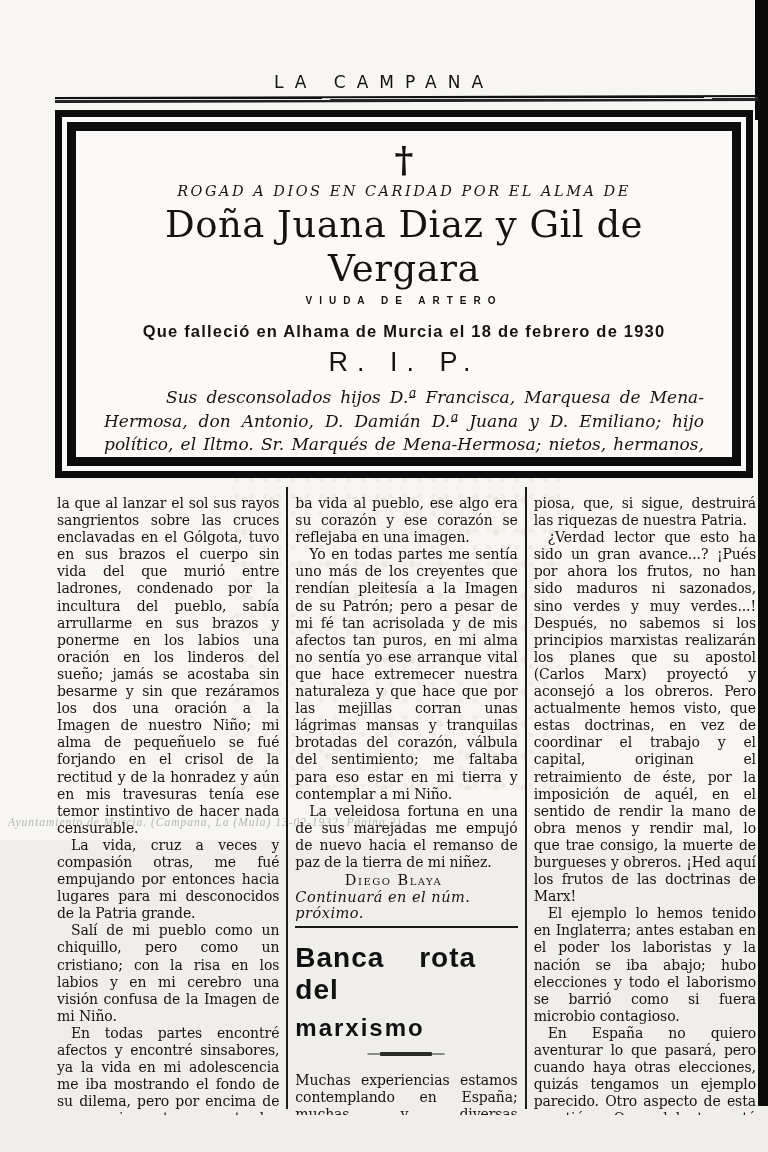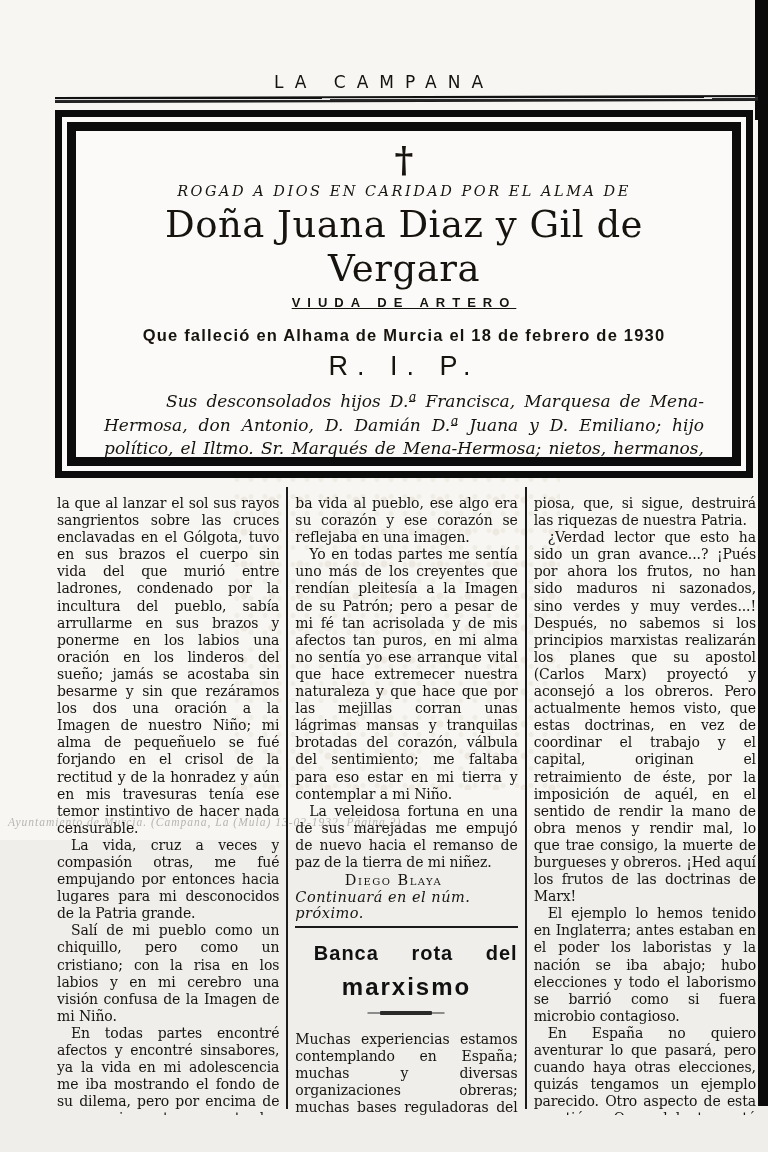--- a/index.html
+++ b/index.html
@@ -27,44 +27,44 @@
     background-size:28px 32px,14px 17px;opacity:.55;}
 
   
   .esquela{position:absolute;top:110px;left:55px;width:698px;height:368px;
     border:7px solid #0c0c0c;background:#fbfaf8;z-index:1;}
   .esquela-inner{border:9px solid #0c0c0c;margin:5px;height:calc(100% - 10px);
     padding:10px 26px 6px;overflow:hidden;text-align:center;background:#fbfaf8;}
   .cross{font-size:36px;line-height:36px;font-weight:bold;margin:0 0 6px;}
   .invocation{font-style:italic;font-size:14.5px;letter-spacing:2.5px;margin:2px 0 4px;}
   .name{font-size:37px;font-weight:400;margin:0 0 4px;letter-spacing:.5px;line-height:44px;}
-  .widow{font-family:"Liberation Sans", sans-serif;font-size:13px;font-weight:600;
-    letter-spacing:7px;margin:2px 0 6px;text-decoration:underline;}
+  .widow{font-family:"Liberation Sans", sans-serif;font-size:10px;font-weight:600;
+    letter-spacing:7px;margin:2px 0 6px;}
   .death-line{font-family:"Liberation Sans", sans-serif;font-size:16.5px;font-weight:600;
     letter-spacing:1.2px;margin:16px 0 6px;}
   .rip{font-family:"Liberation Sans", sans-serif;font-size:27px;font-weight:500;
     letter-spacing:9px;margin:0 0 8px;}
   .family{font-style:italic;font-size:17px;line-height:23.5px;text-align:justify;
     margin:0 2px 7px;text-indent:62px;}
 
   
   .columns{position:absolute;top:487px;left:57px;width:699px;height:628px;
     display:flex;z-index:1;}
   .col{flex:1 1 0;height:100%;overflow:hidden;padding-top:8px;}
   .col-divider{width:2px;background:#1c1c1c;margin:0 7px;height:622px;}
   .col p{margin:0;font-size:14px;line-height:17.1px;text-align:justify;
     text-indent:14px;letter-spacing:-.1px;}
   .col p.no-indent{text-indent:0;}
   .byline{text-align:center;font-variant:small-caps;letter-spacing:1.5px;
     font-size:14.5px;padding-right:26px;margin:1px 0;}
   .continuation{font-style:italic;font-size:14.5px;letter-spacing:.5px;
     border-bottom:2px solid #1a1a1a;padding-bottom:5px;margin:1px 0 14px;}
   .headline{font-family:"Liberation Sans", sans-serif;font-weight:700;color:#111;}
-  .headline .hl1{font-size:20px;letter-spacing:1px;word-spacing:26px;text-align:right;margin:2px 0 8px;}
-  .headline .hl2{font-size:24px;letter-spacing:2px;text-align:center;margin:0 0 10px;}
+  .headline .hl1{font-size:28px;letter-spacing:1px;word-spacing:26px;text-align:left;margin:2px 0 8px;}
+  .headline .hl2{font-size:24px;letter-spacing:2px;text-align:left;margin:0 0 10px;}
   .headline-ornament{width:52px;height:4px;background:#2a2a2a;margin:0 auto 16px;
     border-radius:1px;box-shadow:14px 0 0 -1.5px #2a2a2a,-14px 0 0 -1.5px #2a2a2a;}
 
   
   .footer-caption{position:absolute;left:8px;bottom:12px;
     font-family:Liberation Serif, serif;font-style:italic;
     font-size:11.5px;letter-spacing:1px;color:#b6b5b2;}
 </style>
 </head>
 <body>

